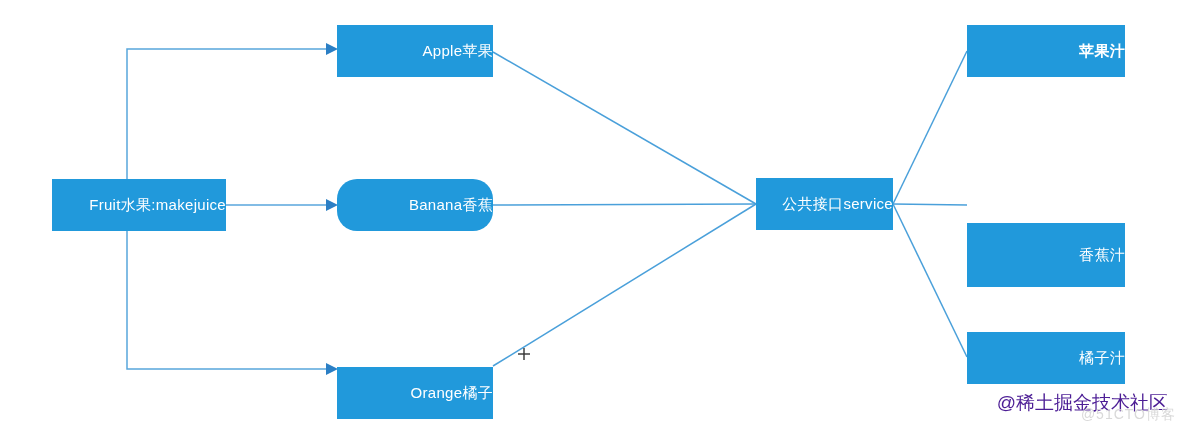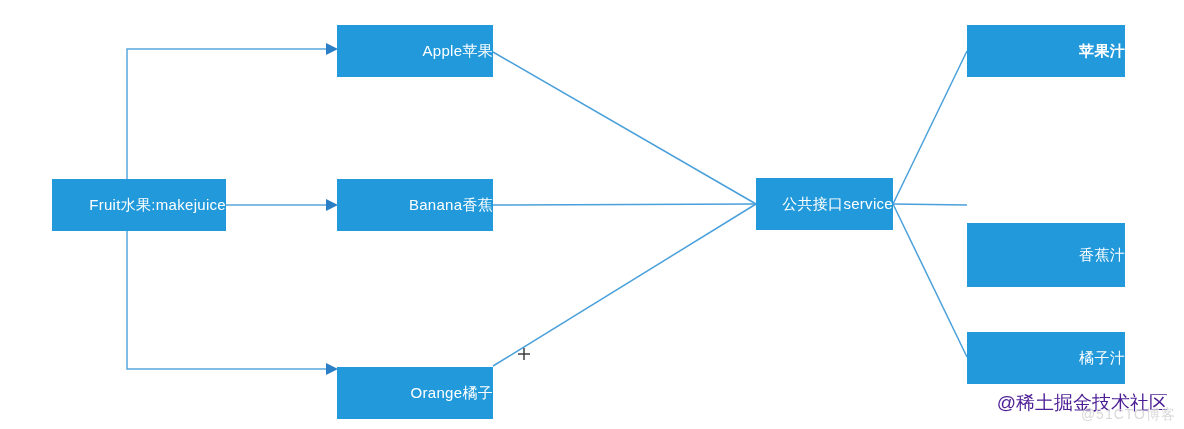--- a/index.html
+++ b/index.html
@@ -29,21 +29,21 @@
     align-items: center;
     justify-content: flex-end;
     font-size: 15px;
     letter-spacing: 0.3px;
     box-sizing: border-box;
     cursor: default;
     user-select: none;
   }
   .node-fruit        { left: 52px;  top: 179px; width: 174px; height: 52px; }
   .node-apple        { left: 337px; top: 25px;  width: 156px; height: 52px; }
-  .node-banana       { left: 337px; top: 179px; width: 156px; height: 52px; }
+  .node-banana       { left: 337px; top: 179px; width: 156px; height: 52px; border-radius: 20px; }
   .node-orange       { left: 337px; top: 344px; width: 156px; height: 52px; margin-top: 23px; }
   .node-service      { left: 756px; top: 178px; width: 137px; height: 52px; }
   .node-apple-juice  { left: 967px; top: 25px;  width: 158px; height: 52px; font-weight: bold; }
   .node-banana-juice { left: 967px; top: 179px; width: 158px; height: 64px; margin-top: 44px; }
   .node-orange-juice { left: 967px; top: 332px; width: 158px; height: 52px; }
   .watermark-primary {
     position: absolute;
     right: 16px;
     top: 390px;
     font-size: 19px;

